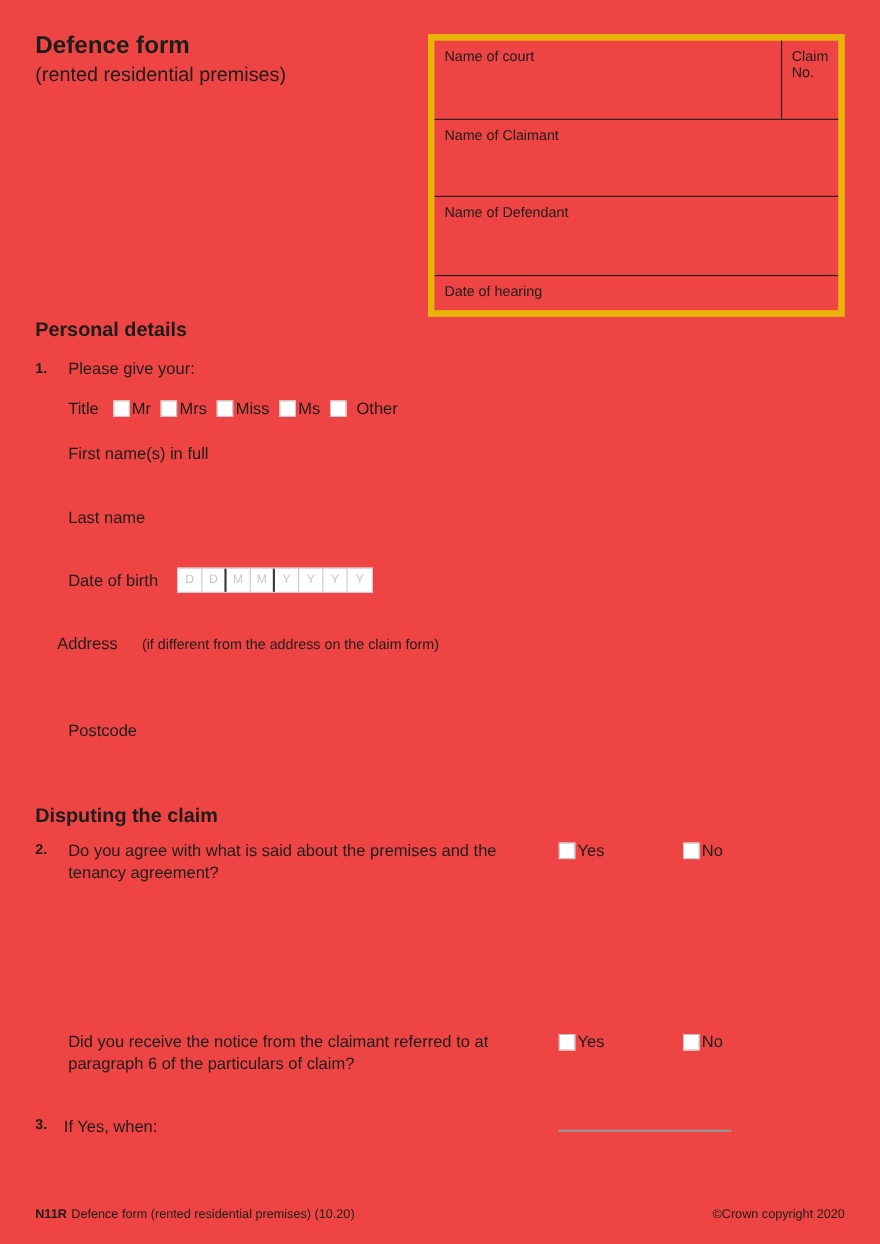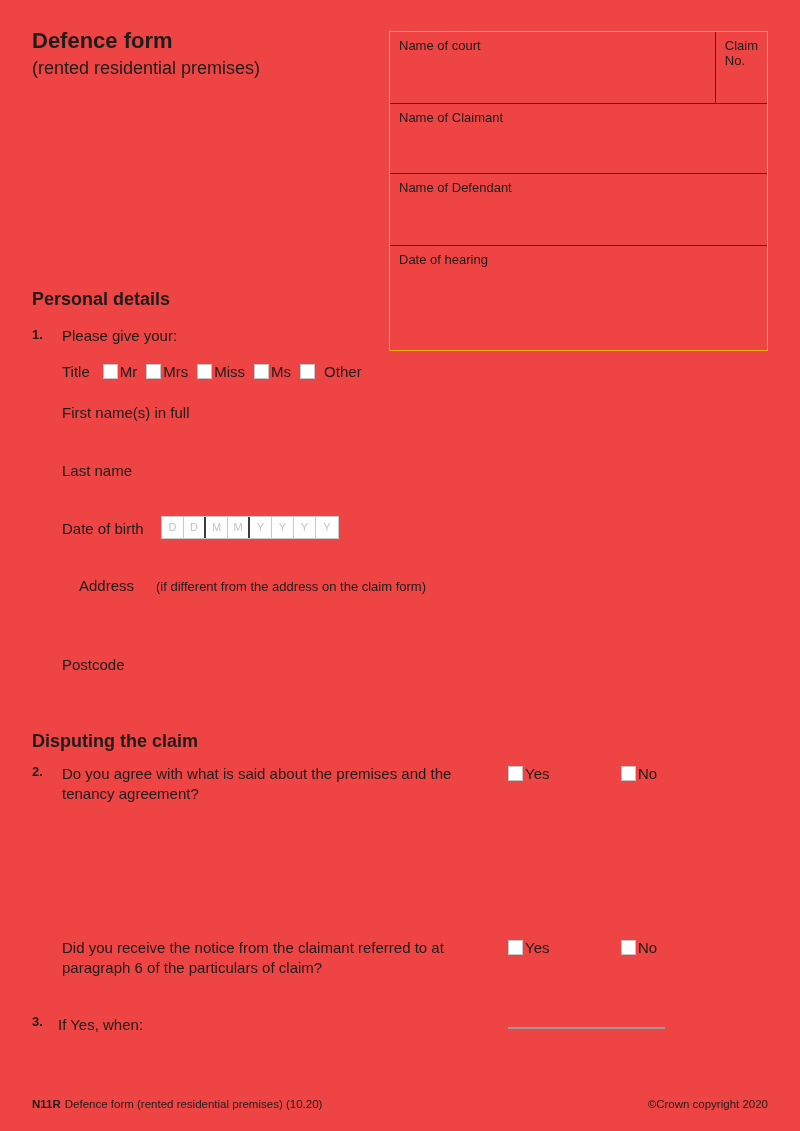--- a/index.html
+++ b/index.html
@@ -8,21 +8,21 @@
     position:relative; width:800px; height:1131px; background:#ef4444;
     font-family:"Liberation Sans", sans-serif; color:#1d1d1b; overflow:hidden;
   }
   .abs { position:absolute; }
 
   
   .form-title { left:32px; top:28px; font-size:22px; font-weight:700; }
   .form-subtitle { left:32px; top:58px; font-size:18px; font-weight:400; }
 
   
-  .court-box { left:389px; top:31px; width:379px; height:320px; border:1px solid #eab308; }
+  .court-box { left:389px; top:31px; width:379px; height:257px; border:6px solid #eab308; }
   .court-box .row { display:flex; border-bottom:1px solid #1d1d1b; }
   .court-box .row:last-child { border-bottom:none; }
   .court-box .cell { padding:6px 9px; font-size:13px; }
   .row-court { height:72px; }
   .row-court .cell-court { width:242px; border-right:1px solid #1d1d1b; }
   .row-court .cell-claim { flex:1; }
   .row-claimant { height:70px; }
   .row-defendant { height:72px; }
   .row-hearing { height:41px; }
   .court-box .row .cell { width:100%; }
@@ -57,21 +57,21 @@
   .lbl-dob { left:62px; top:519px; }
   .dob-strip { left:161px; top:516px; display:inline-flex; border:1px solid #c9c9c9; background:#fff; }
   .dob-cell {
     width:22px; height:21px; border-right:1px solid #c9c9c9;
     font-size:11px; line-height:21px; text-align:center; color:#c3c3c3;
   }
   .dob-cell:last-child { border-right:none; }
   .dob-cell.sep-dark { border-right:2px solid #3d3d3d; }
 
   
-  .address-row { left:79px; top:576px; display:flex; align-items:baseline; }
+  .address-row { left:52px; top:576px; display:flex; align-items:baseline; }
   .address-note { font-size:13px; margin-left:22px; }
   .lbl-postcode { left:62px; top:655px; }
 
   
   .n2 { left:32px; top:764px; }
   .q2-question { left:62px; top:764px; width:402px; }
   .yn { display:flex; align-items:center; font-size:15px; }
   .yn .cb-label { margin-left:2px; }
   .yes-1 { left:508px; top:765px; }
   .no-1  { left:621px; top:765px; }

